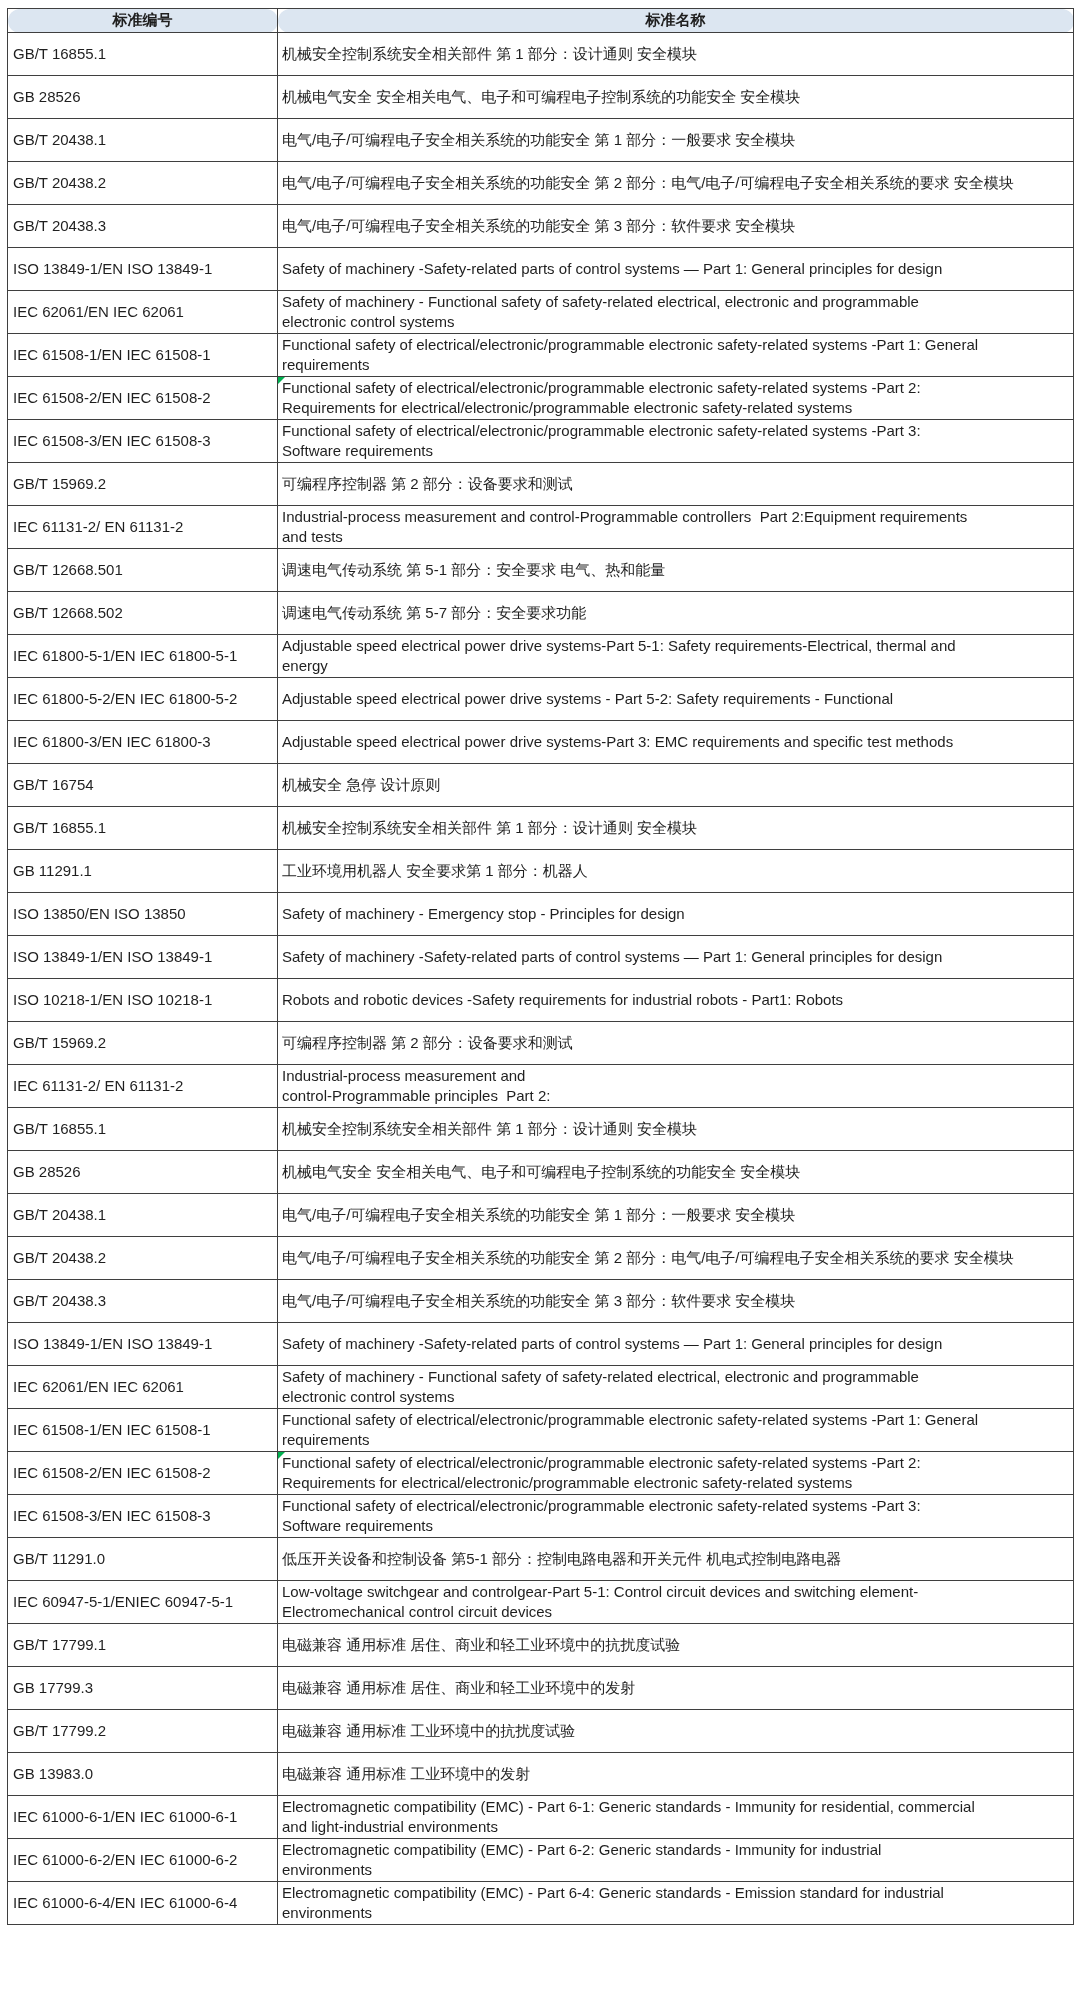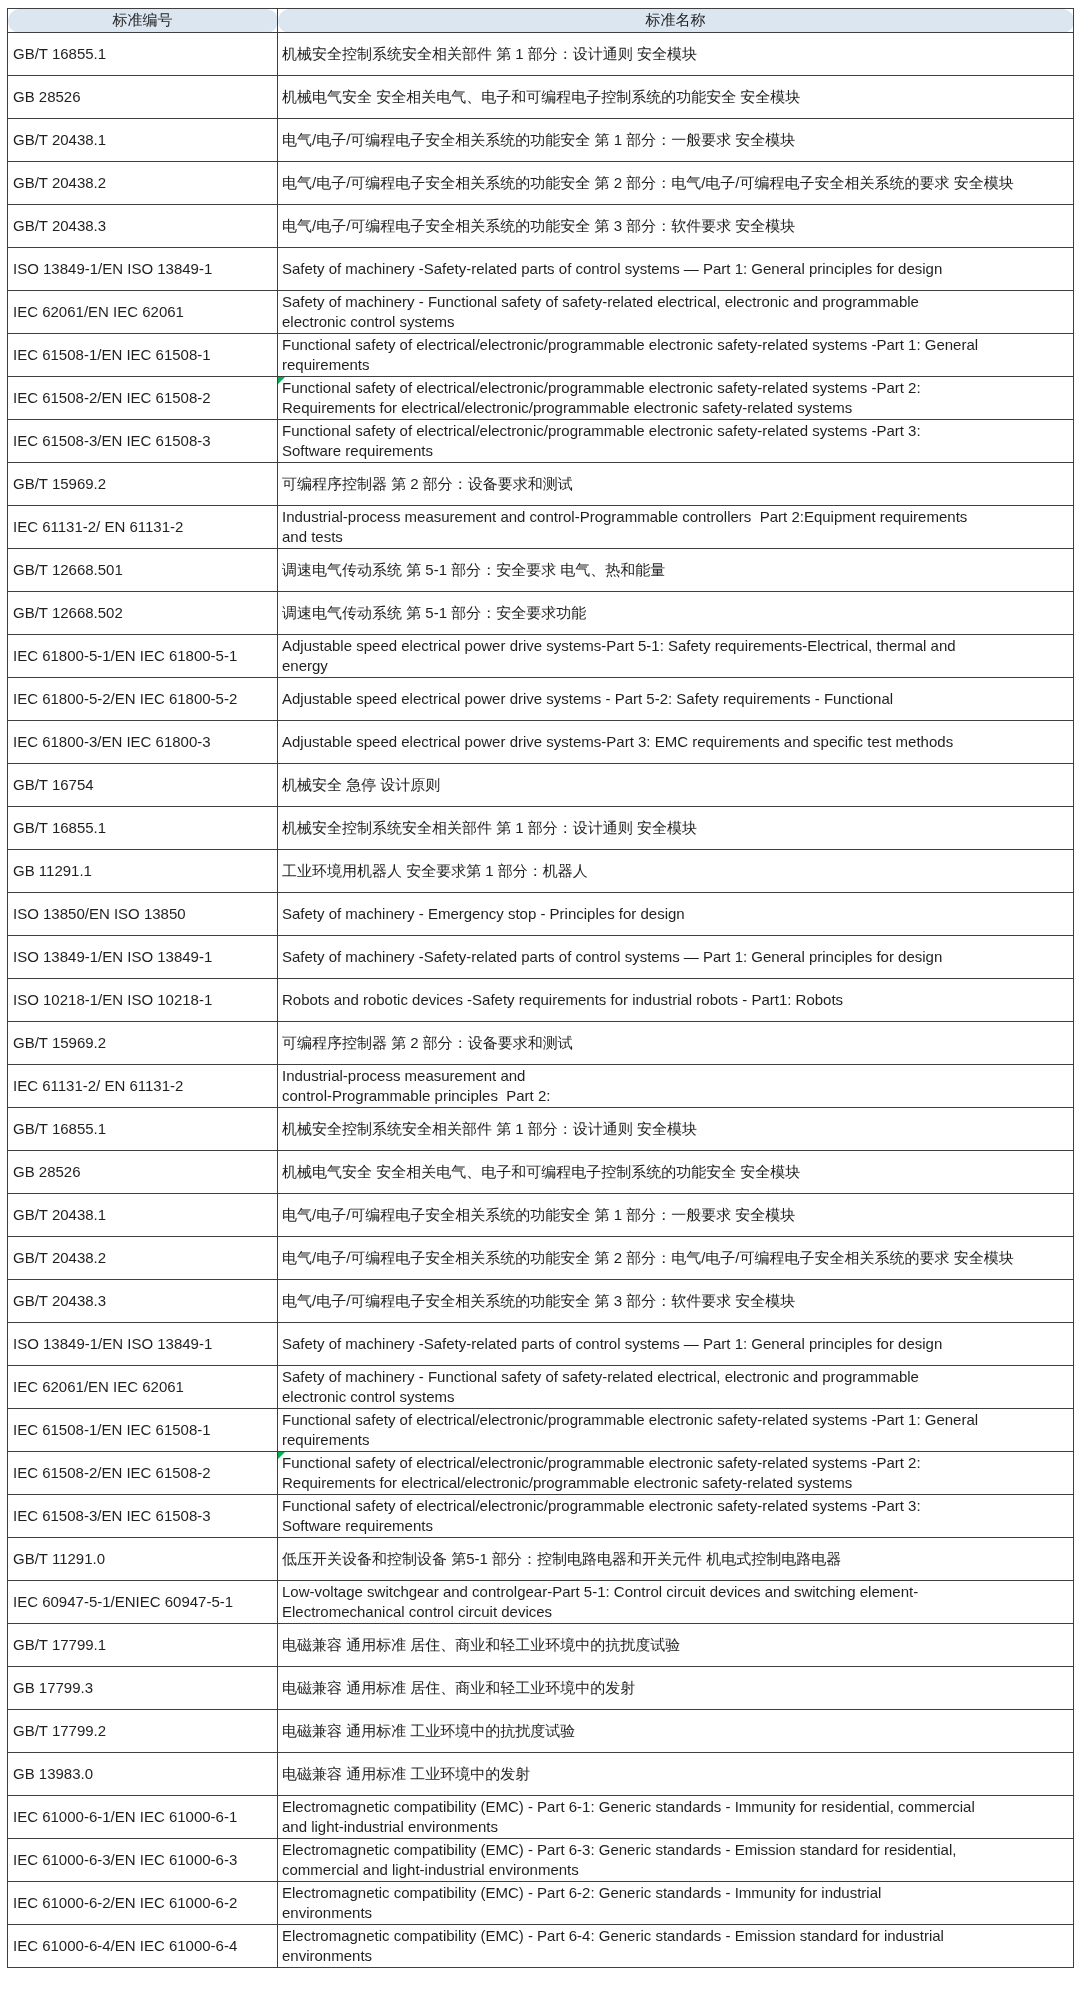--- a/index.html
+++ b/index.html
@@ -8,21 +8,21 @@
     font-family:"Liberation Sans","DejaVu Sans",sans-serif;
     color:#1f1f1f;
   }
   .table-wrap{position:absolute;top:8px;left:7px;}
   table{
     border-collapse:collapse;table-layout:fixed;width:1066px;
   }
   th,td{border:1px solid #3f3f3f;overflow:hidden;}
   th{
     height:23px;background:var(--header-bg,#dce6f1);
-    font-size:15px;font-weight:normal;text-align:center;padding:0 4px;border-radius:12px;
+    font-size:15px;font-weight:bold;text-align:center;padding:0 4px;border-radius:12px;
   }
   td{
     height:42px;font-size:15px;line-height:20px;
     padding:0 4px;vertical-align:middle;
     white-space:pre-wrap;word-break:break-word;
     position:relative;
   }
   td.num-cell{padding-left:5px;margin-left:11px;}
   td.has-marker::before{
     content:"";position:absolute;top:0;left:0;width:0;height:0;
@@ -111,21 +111,21 @@
 and tests</td>
   </tr>
 
   <tr>
     <td class="num-cell">GB/T 12668.501</td>
     <td class="name-cell">调速电气传动系统 第 5-1 部分：安全要求 电气、热和能量</td>
   </tr>
 
   <tr>
     <td class="num-cell">GB/T 12668.502</td>
-    <td class="name-cell">调速电气传动系统 第 5-1 部分：安全要求功能</td>
+    <td class="name-cell">调速电气传动系统 第 5-7 部分：安全要求功能</td>
   </tr>
 
   <tr>
     <td class="num-cell">IEC 61800-5-1/EN IEC 61800-5-1</td>
     <td class="name-cell">Adjustable speed electrical power drive systems-Part 5-1: Safety requirements-Electrical, thermal and
 energy</td>
   </tr>
 
   <tr>
     <td class="num-cell">IEC 61800-5-2/EN IEC 61800-5-2</td>
@@ -263,25 +263,20 @@
     <td class="num-cell">GB 13983.0</td>
     <td class="name-cell">电磁兼容 通用标准 工业环境中的发射</td>
   </tr>
 
   <tr>
     <td class="num-cell">IEC 61000-6-1/EN IEC 61000-6-1</td>
     <td class="name-cell">Electromagnetic compatibility (EMC) - Part 6-1: Generic standards - Immunity for residential, commercial
 and light-industrial environments</td>
   </tr>
 
-  <tr>
-    <td class="num-cell">IEC 61000-6-3/EN IEC 61000-6-3</td>
-    <td class="name-cell">Electromagnetic compatibility (EMC) - Part 6-3: Generic standards - Emission standard for residential,
-commercial and light-industrial environments</td>
-  </tr>
 
   <tr>
     <td class="num-cell">IEC 61000-6-2/EN IEC 61000-6-2</td>
     <td class="name-cell">Electromagnetic compatibility (EMC) - Part 6-2: Generic standards - Immunity for industrial
 environments</td>
   </tr>
 
   <tr>
     <td class="num-cell">IEC 61000-6-4/EN IEC 61000-6-4</td>
     <td class="name-cell">Electromagnetic compatibility (EMC) - Part 6-4: Generic standards - Emission standard for industrial

